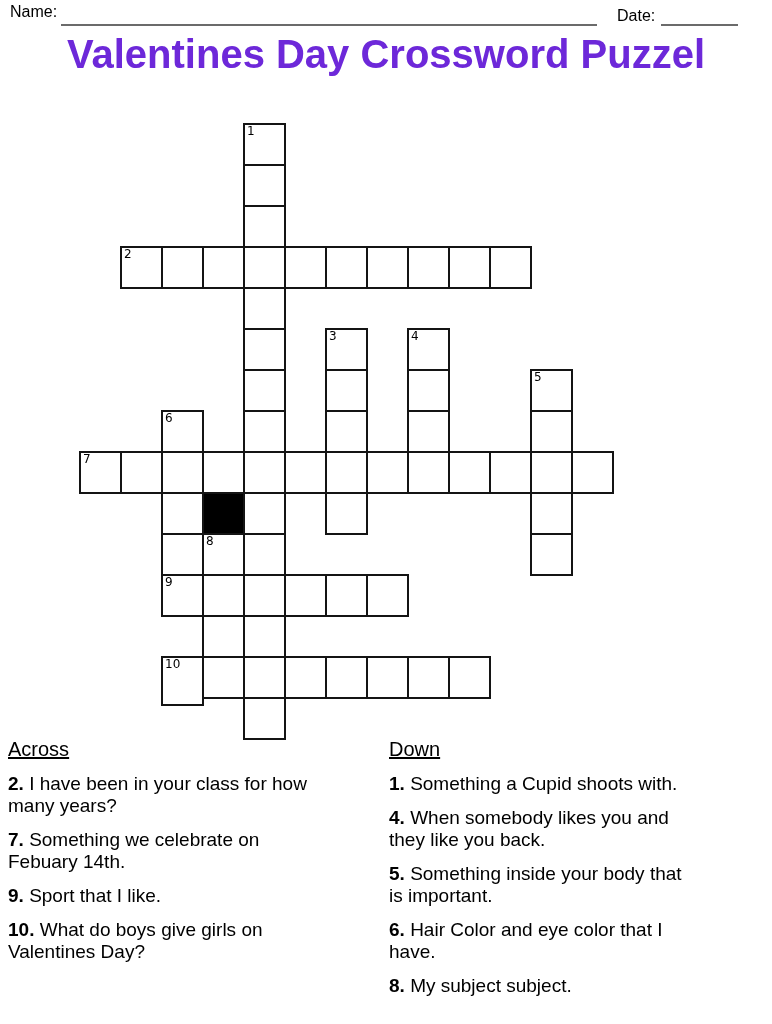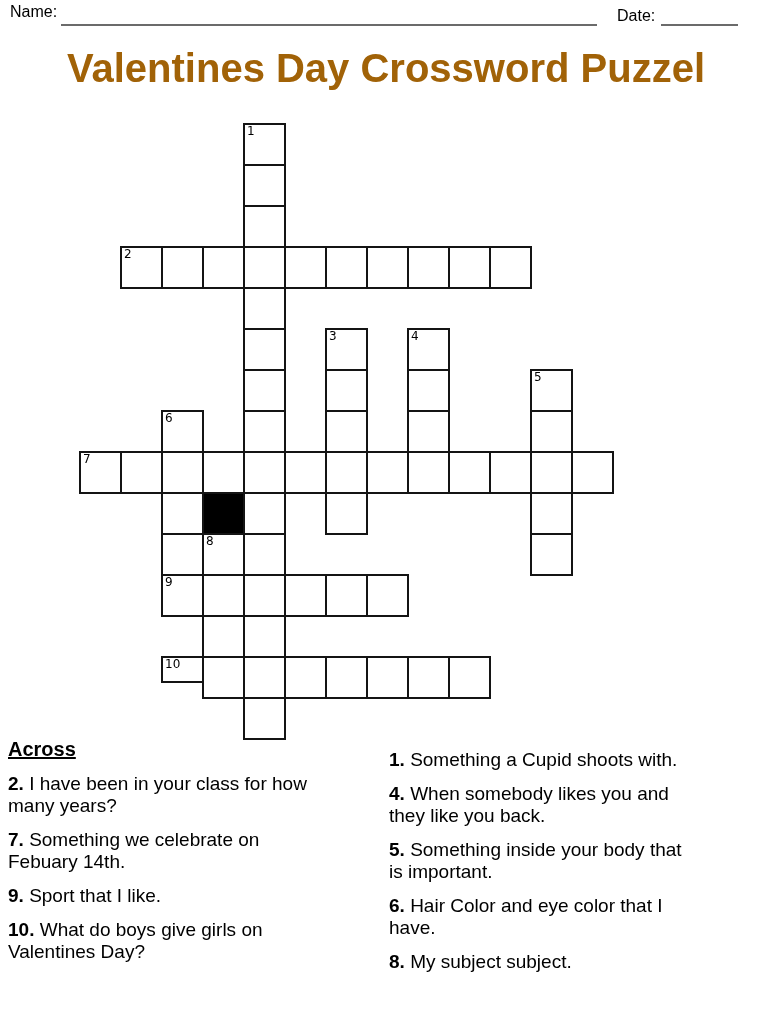--- a/index.html
+++ b/index.html
@@ -9,40 +9,40 @@
   }
   
   .hdr-label{position:absolute;font-size:16px;color:#000;}
   #name-label{left:10px;top:3px;}
   #date-label{left:617px;top:7px;}
   .blank-line{position:absolute;height:0;border-bottom:2px solid #6b6b6b;}
   #name-line{left:61px;top:24px;width:536px;}
   #date-line{left:661px;top:24px;width:77px;}
   
   .title{
-    position:absolute;left:0;top:46px;width:772px;text-align:center;
-    font-size:40px;font-weight:bold;letter-spacing:0px;color:#a16207;
+    position:absolute;left:0;top:32px;width:772px;text-align:center;
+    font-size:40px;font-weight:bold;letter-spacing:0px;color:#6d28d9;
   }
   
   #grid{position:absolute;left:79px;top:123px;width:537px;height:619px;}
   .cell{
     position:absolute;width:43px;height:43px;box-sizing:border-box;
     border:2px solid #141414;background:#ffffff;
   }
   .cell.black{background:#000000;}
   .cell .num{
     position:absolute;top:0px;left:2px;font-size:12px;line-height:13px;
     font-family:"DejaVu Sans", sans-serif;color:#000;
   }
   
   .clue-col{position:absolute;top:737px;}
   #across-col{left:8px;width:374px;}
   #down-col{left:389px;width:380px;}
   .clue-heading{
-    font-size:20px;font-weight:bold;text-decoration:underline;
+    font-size:20px;font-weight:normal;text-decoration:underline;
     margin:0 0 7px 0;line-height:24px;
   }
   .clue{margin:12px 0 8px 0;font-size:19px;line-height:22px;}
   .clue .num{font-weight:bold;}
   .clue .txt{white-space:pre-line;}
 </style>
 </head>
 <body>
 
 <span id="name-label" class="hdr-label">Name:</span>
@@ -119,21 +119,21 @@
     <div class="cell" style="left: 82px; top: 451px; height: 43px; width: 43px;">
       <span class="num">9</span>
     </div>
     <div class="cell" style="left: 123px; top: 451px; height: 43px; width: 43px;"></div>
     <div class="cell" style="left: 164px; top: 451px; height: 43px; width: 43px;"></div>
     <div class="cell" style="left: 205px; top: 451px; height: 43px; width: 43px;"></div>
     <div class="cell" style="left: 246px; top: 451px; height: 43px; width: 43px;"></div>
     <div class="cell" style="left: 287px; top: 451px; height: 43px; width: 43px;"></div>
     <div class="cell" style="left: 123px; top: 492px; height: 43px; width: 43px;"></div>
     <div class="cell" style="left: 164px; top: 492px; height: 43px; width: 43px;"></div>
-    <div class="cell" style="left: 82px; top: 533px; height: 27px; width: 43px;">
+    <div class="cell" style="left: 82px; top: 533px; height: 50px; width: 43px;">
       <span class="num">10</span>
     </div>
     <div class="cell" style="left: 123px; top: 533px; height: 43px; width: 43px;"></div>
     <div class="cell" style="left: 164px; top: 533px; height: 43px; width: 43px;"></div>
     <div class="cell" style="left: 205px; top: 533px; height: 43px; width: 43px;"></div>
     <div class="cell" style="left: 246px; top: 533px; height: 43px; width: 43px;"></div>
     <div class="cell" style="left: 287px; top: 533px; height: 43px; width: 43px;"></div>
     <div class="cell" style="left: 328px; top: 533px; height: 43px; width: 43px;"></div>
     <div class="cell" style="left: 369px; top: 533px; height: 43px; width: 43px;"></div>
     <div class="cell" style="left: 164px; top: 574px; height: 43px; width: 43px;"></div>
@@ -146,20 +146,21 @@
       <p class="clue"><span class="num">2. </span><span class="txt">I have been in your class for how
 many years?</span></p>
       <p class="clue"><span class="num">7. </span><span class="txt">Something we celebrate on
 Febuary 14th.</span></p>
       <p class="clue"><span class="num">9. </span><span class="txt">Sport that I like.</span></p>
       <p class="clue"><span class="num">10. </span><span class="txt">What do boys give girls on
 Valentines Day?</span></p>
     </div>
 </div>
 <div id="down-col" class="clue-col">
+  <p class="clue-heading">Down</p>
   <div>
       <p class="clue"><span class="num">1. </span><span class="txt">Something a Cupid shoots with.</span></p>
       <p class="clue"><span class="num">4. </span><span class="txt">When somebody likes you and
 they like you back.</span></p>
       <p class="clue"><span class="num">5. </span><span class="txt">Something inside your body that
 is important.</span></p>
       <p class="clue"><span class="num">6. </span><span class="txt">Hair Color and eye color that I
 have.</span></p>
       <p class="clue"><span class="num">8. </span><span class="txt">My subject subject.</span></p>
     </div>

